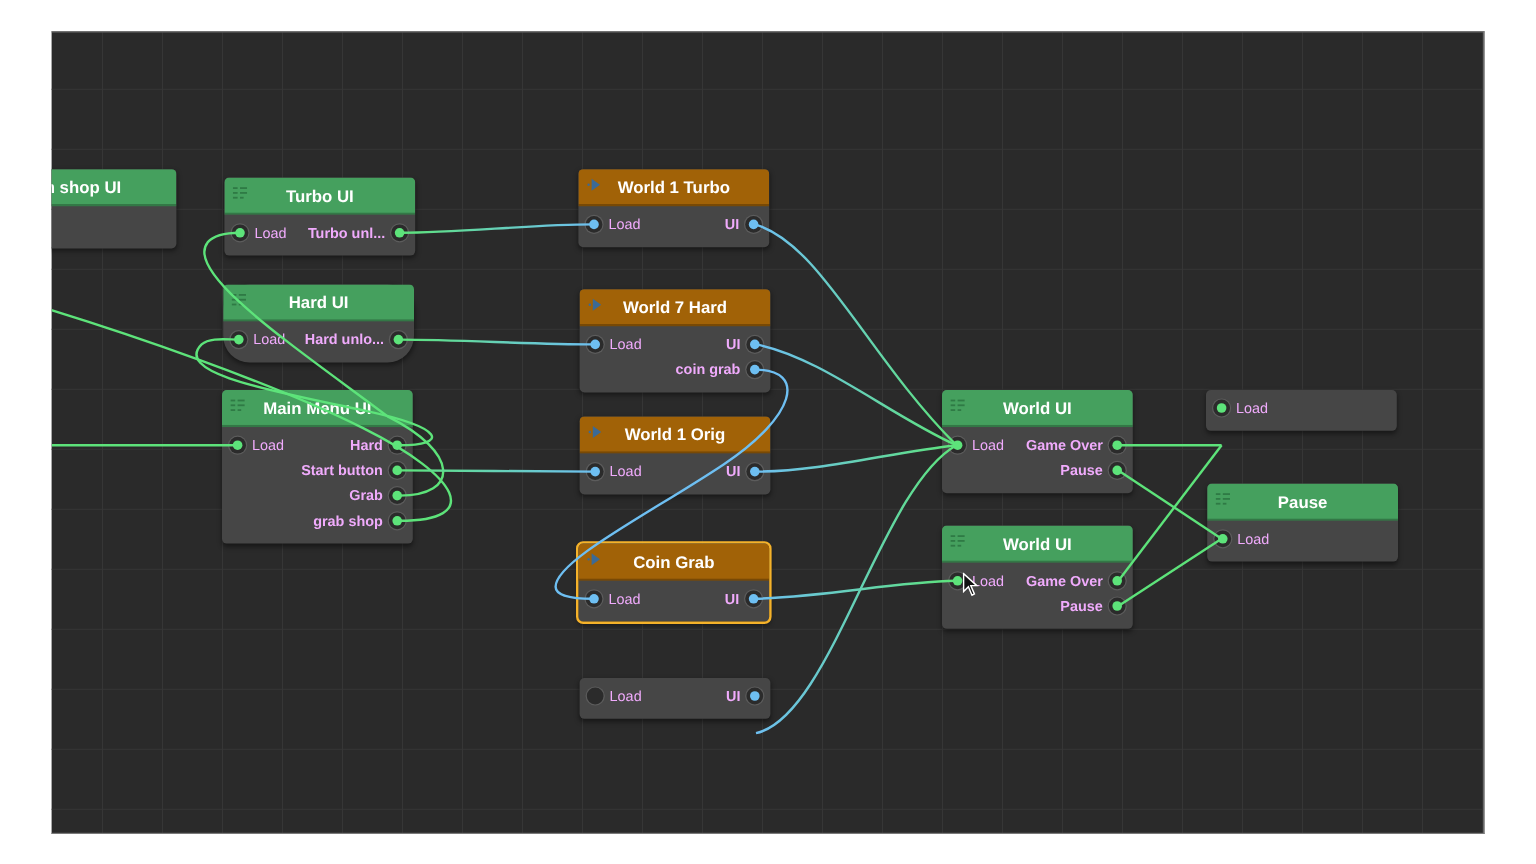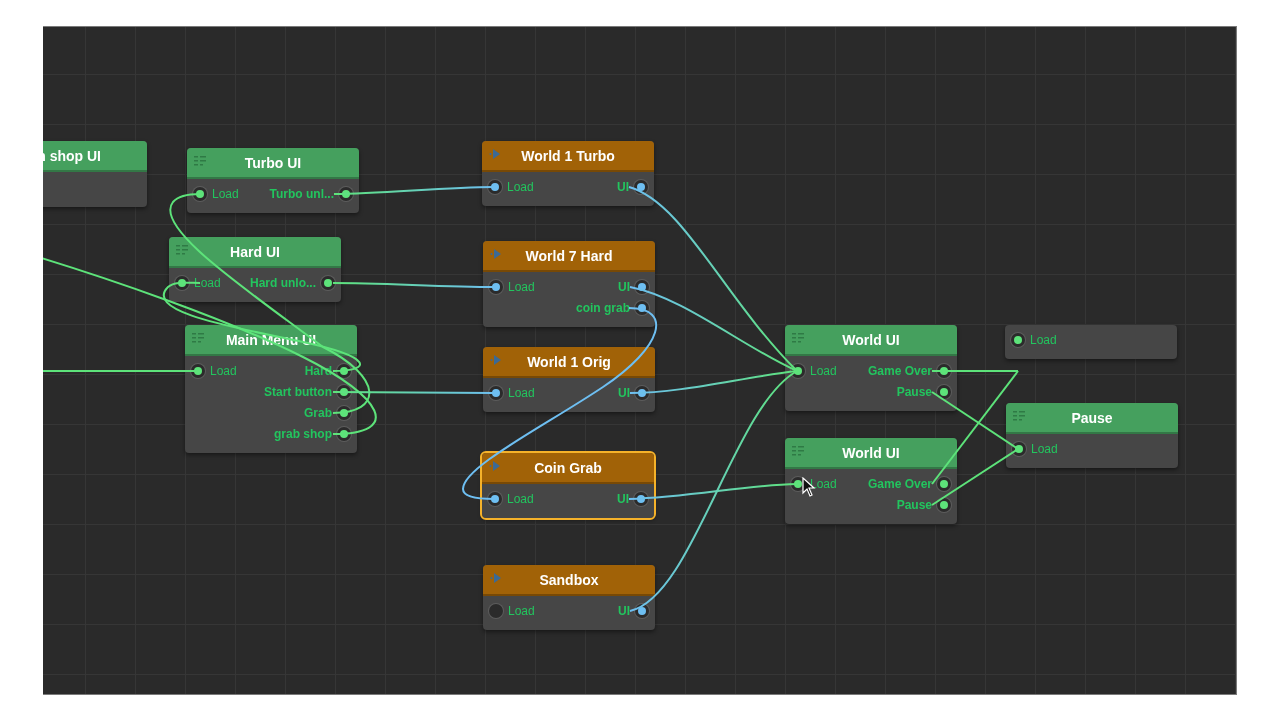--- a/index.html
+++ b/index.html
@@ -12,35 +12,35 @@
         linear-gradient(to bottom, #363636 1px, transparent 1px);
       background-size: 50px 50px;
       background-position: 42px 47px;
       overflow: hidden;
       border-top: 1px solid #7a7a7a;
       border-right: 1px solid #7a7a7a;
       border-bottom: 1px solid #7a7a7a;
     }
     #wires { position: absolute; left: 0; top: 0; width: 1193px; height: 667px; pointer-events: none; z-index: 2; }
     .node {
-      position: absolute; width: 172px; border-radius: 4px; background: #464646;
+      position: absolute; width: 159px; border-radius: 4px; background: #464646;
       box-shadow: 0 2px 4px rgba(0,0,0,0.45); z-index: 1;
     }
     .node.selected { outline: 2px solid #f5b22a; outline-offset: 0px; }
     .node .hdr {
       height: 29px; border-radius: 4px 4px 0 0; position: relative;
       display: flex; align-items: center; justify-content: center;
       color: #ffffff; font-weight: bold; font-size: 14px;
       border-bottom: 2px solid rgba(0,0,0,0.25);
     }
     .node.ui .hdr { background: #45a05e; }
     .node.world .hdr { background: #a16207; }
     .hdr .hicon { position: absolute; left: 7px; top: 7px; width: 12px; height: 12px; }
     .node .body { position: relative; padding: 5px 0 8px 0; }
-    .row { height: 21px; position: relative; font-size: 12px; color: #22c55e; }
+    .row { height: 21px; position: relative; font-size: 12px; color: #f0abfc; }
     .row .in-label { position: absolute; left: 25px; top: 3px; }
     .row .out-label { position: absolute; right: 25px; top: 3px; text-align: right; font-weight: bold; }
     .port {
       position: absolute; top: 3px; width: 14px; height: 14px; border-radius: 50%;
       background: #2b2b2b; box-shadow: 0 0 0 1px #5c5c5c;
     }
     .port .dot { position: absolute; left: 3px; top: 3px; width: 8px; height: 8px; border-radius: 50%; }
     .port.in { left: 6px; }
     .port.out { right: 6px; }
     .port.g .dot { background: #5de37a; }
@@ -81,21 +81,21 @@
           </span>
         <span class="in-label">Load</span>
         <span class="out-label">Turbo unl...</span>
         <span class="port out g">
             <span class="dot"></span>
           </span>
       </div>
     </div>
   </div>
 
-  <div class="node ui" style="left:126px; top:210px;">
+  <div class="node ui" style="left:143px; top:210px;border-radius:22px;">
     <div class="hdr">
       <svg class="hicon" viewBox="0 0 12 12">
           <g fill="#2f7a45">
             <rect x="0" y="1" width="4" height="1.5"></rect>
             <rect x="6" y="1" width="6" height="1.5"></rect>
             <rect x="0" y="5" width="4" height="1.5"></rect>
             <rect x="6" y="5" width="6" height="1.5"></rect>
             <rect x="0" y="9" width="4" height="1.5"></rect>
             <rect x="6" y="9" width="3" height="1.5"></rect>
           </g>
@@ -250,27 +250,20 @@
         <span class="in-label">Load</span>
         <span class="out-label">UI</span>
         <span class="port out b">
             <span class="dot"></span>
           </span>
       </div>
     </div>
   </div>
 
   <div class="node world" style="left:440px; top:538px;">
-    <div class="hdr">
-      <svg class="hicon" viewBox="0 0 12 12">
-          <circle cx="1.5" cy="6" r="1" fill="#3b6a96"></circle>
-          <polygon points="4,1 11,6 4,11" fill="#3b6a96"></polygon>
-        </svg>
-      <span>Sandbox</span>
-    </div>
     <div class="body">
       <div class="row">
         <span class="port in empty">
             <span class="dot"></span>
           </span>
         <span class="in-label">Load</span>
         <span class="out-label">UI</span>
         <span class="port out b">
             <span class="dot"></span>
           </span>

